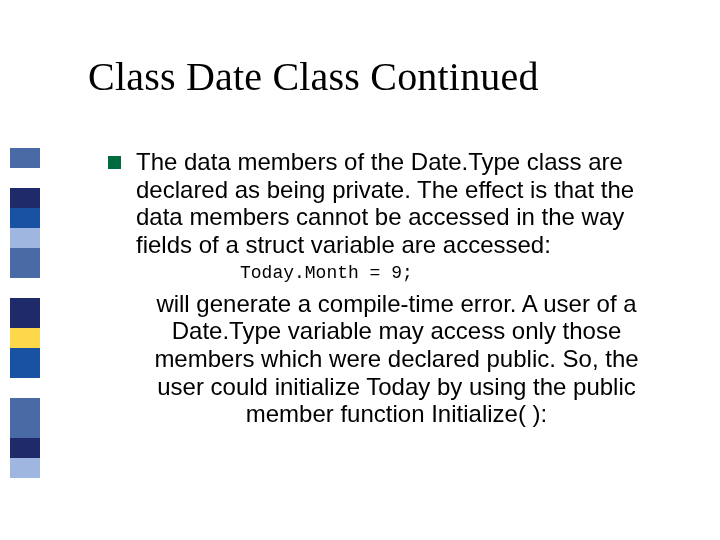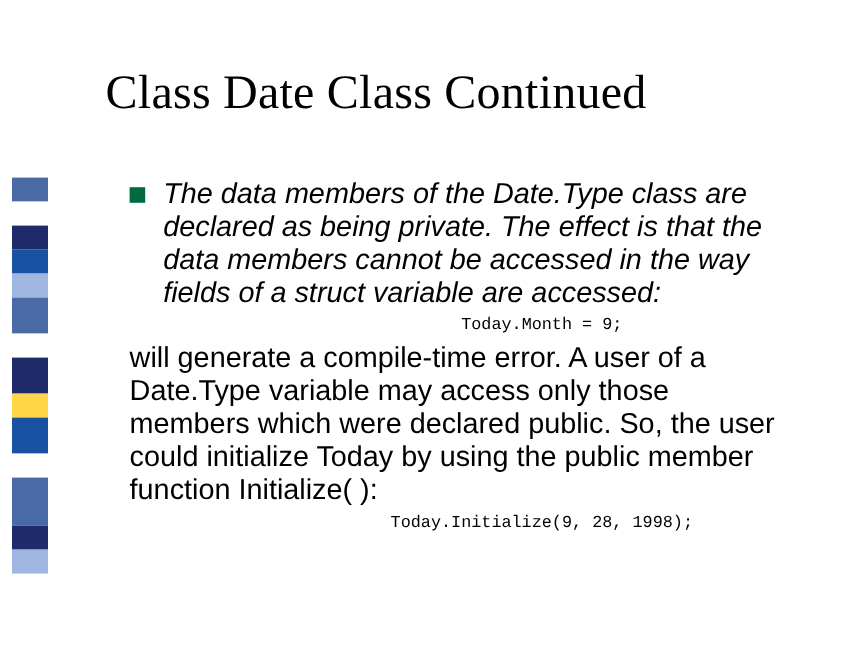--- a/index.html
+++ b/index.html
@@ -40,48 +40,47 @@
   }
   .content {
     position: absolute;
     left: 108px;
     top: 148px;
     width: 555px;
   }
   .bullet-row {
     display: flex;
     align-items: flex-start;
-    font-style: italic;
   }
   .bullet-icon {
     width: 13px;
     height: 13px;
     background: #006b3f;
     flex: 0 0 13px;
     margin-top: 8px;
     margin-right: 15px;
   }
   .para {
     font-size: 24px;
     line-height: 1.15;
     font-family: Arial, Helvetica, sans-serif;
   }
   .code {
     font-family: "Courier New", Courier, monospace;
-    font-size: 14px;
+    font-size: 18px;
     line-height: 1.3;
     margin-left: 132px;
     margin-top: 4px;
     margin-bottom: 4px;
     white-space: pre;
-    text-align: center;
   }
   .para2-wrap {
-    margin-left: 0;
+    margin-left: 22px;
     margin-top: 2px;
+    text-align: center;
   }
 </style>
 </head>
 <body>
 
 <div class="slide">
 
   <div class="sidebar" id="sidebar">
       <div class="block" style="background: rgb(74, 106, 165); height: 20px;"></div>
       <div class="block" style="background: rgb(255, 255, 255); height: 20px;"></div>
@@ -103,16 +102,15 @@
 
   <div class="content">
     <div class="bullet-row">
       <div class="bullet-icon"></div>
       <div class="para">The data members of the Date.Type class are declared as being private.  The effect is that the data members cannot be accessed in the way fields of a struct variable are accessed:</div>
     </div>
     <div class="code">Today.Month = 9;</div>
     <div class="para2-wrap">
       <div class="para"> will generate a compile-time error.  A user of a Date.Type variable may access only those members which were declared public.   So, the user could initialize Today by using the public member function Initialize( ):</div>
     </div>
-    <div class="code">Today.Initialize(9, 28, 1998);</div>
   </div>
 
 </div>
 
 </body></html>

